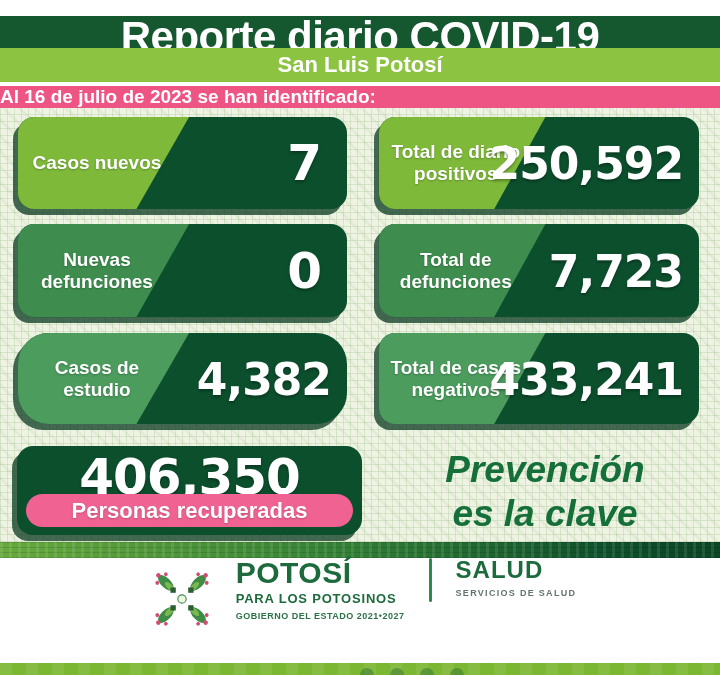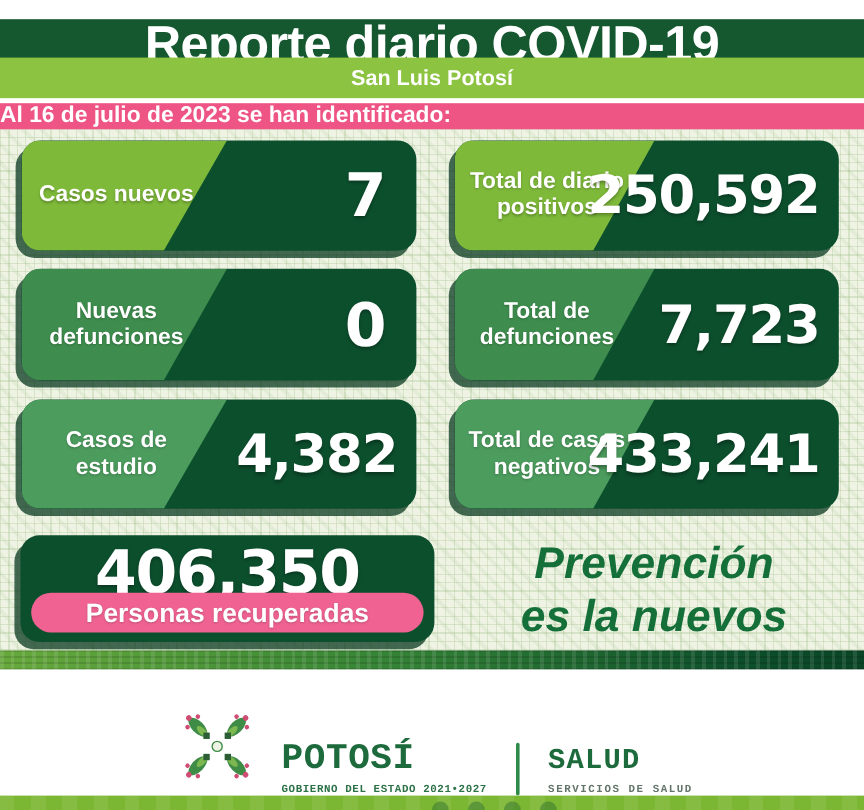--- a/index.html
+++ b/index.html
@@ -12,21 +12,21 @@
   
   .hdr {
     position:absolute; left:0; top:16px; width:720px; height:48px;
     background:#15572f; color:#fff; text-align:center;
     font-size:42px; font-weight:700; letter-spacing:-0.5px; line-height:50px;
   }
   .hdr-inner{ margin-top:-4px; }
   .subband {
     position:absolute; left:0; top:48px; width:720px; height:34px;
     background:#8cc341; color:#fff; text-align:center;
-    font-size:18px; font-weight:700; line-height:34px;
+    font-size:22px; font-weight:700; line-height:34px;
   }
   .gap { position:absolute; left:0; top:82px; width:720px; height:4px; background:#ffffff; }
   .pinkband {
     position:absolute; left:0; top:86px; width:720px; height:22px;
     background:#ee5585; color:#fff; 
     font-size:19px; font-weight:700; line-height:22px;
   }
   
   .pattern {
     position:absolute; left:0; top:108px; width:720px; height:434px;
@@ -56,21 +56,21 @@
     position:absolute; right:16px; top:50%; transform:translateY(-50%);
     color:#fff; font-family:"DejaVu Sans", sans-serif;
     font-size:44px; font-weight:700; letter-spacing:-1px;
     text-shadow:0 2px 3px rgba(0,0,0,.3);
   }
   .card-value.big { font-size:50px; right:26px; }
   .c1l{left:18px;  top:9px;   width:329px; height:92px;}
   .c1r{left:379px; top:9px;   width:320px; height:92px;}
   .c2l{left:18px;  top:116px; width:329px; height:93px;}
   .c2r{left:379px; top:116px; width:320px; height:93px;}
-  .c3l{left:18px;  top:225px; width:329px; height:91px;}
+  .c3l{left:18px;  top:225px; width:329px; height:91px;border-radius:31px;}
   .c3r{left:379px; top:225px; width:320px; height:91px;}
   
   .recovered {
     position:absolute; left:17px; top:338px; width:345px; height:89px;
     background:#0c4f2d; border-radius:16px; overflow:hidden;
     box-shadow:-5px 6px 0 rgba(10,58,32,.75);
   }
   .recovered-value {
     position:absolute; left:0; right:0; top:2px; text-align:center;
     color:#fff; font-family:"DejaVu Sans", sans-serif;
@@ -93,21 +93,21 @@
   .gradband {
     position:absolute; left:0; top:542px; width:720px; height:16px;
     background-image:
       repeating-linear-gradient(90deg, rgba(255,255,255,.10) 0 3px, transparent 3px 9px),
       repeating-linear-gradient(0deg, rgba(0,0,0,.12) 0 1px, transparent 1px 5px),
       linear-gradient(90deg, #67a93c 0%, #358336 45%, #0d4f2b 85%, #0a4526 100%);
   }
   
   .footer {
     position:absolute; left:0; top:558px; width:720px; height:105px;
-    background:#ffffff; display:flex; align-items:flex-end; justify-content:center;font-family:Liberation Mono, monospace;
+    background:#ffffff; display:flex; align-items:flex-start; justify-content:center;
   }
   .brandblock { text-align:left; margin-left:16px; }
   .brand-name { color:#1d6b3c; font-size:30px; font-weight:700; letter-spacing:0.5px; line-height:1; }
   .brand-tagline { color:#1d6b3c; font-size:13px; font-weight:700; letter-spacing:0.8px; margin-top:3px; }
   .brand-subline { color:#2c7247; font-size:9px; font-weight:700; letter-spacing:0.5px; margin-top:5px; }
   .vsep { width:3px; height:44px; background:#2f8a4a; margin:0 24px; border-radius:2px; }
   .agencyblock { text-align:left; }
   .agency-name { color:#1d6b3c; font-size:24px; font-weight:700; letter-spacing:1px; line-height:1; }
   .agency-subline { color:#63756a; font-size:9px; font-weight:700; letter-spacing:1.3px; margin-top:6px; }
   
@@ -171,21 +171,21 @@
       <div class="card-value">433,241</div>
     </div>
 
     <div class="recovered">
       <div class="recovered-value">406,350</div>
       <div class="recovered-pill">Personas recuperadas</div>
     </div>
 
     <div class="slogan">
       <div>Prevención</div>
-      <div>es la nuevos</div>
+      <div>es la clave</div>
     </div>
   </div>
 
   <div class="gradband"></div>
 
   <div class="footer">
 
     <svg class="emblem" width="76" height="82" viewBox="0 0 100 100" aria-hidden="true">
       <g>
         <g transform="rotate(45 50 50)">
@@ -219,20 +219,21 @@
           <circle cx="42" cy="12" r="2.5" fill="#cf4d72"></circle>
           <circle cx="58" cy="12" r="2.5" fill="#cf4d72"></circle>
           <rect x="46.5" y="30" width="7" height="7" fill="#2b5e34" transform="rotate(45 50 33.5)"></rect>
         </g>
         <circle cx="50" cy="50" r="5.5" fill="#eef3e4" stroke="#3e8c46" stroke-width="1.5"></circle>
       </g>
     </svg>
 
     <div class="brandblock">
       <div class="brand-name">POTOSÍ</div>
+      <div class="brand-tagline">PARA LOS POTOSINOS</div>
       <div class="brand-subline">GOBIERNO DEL ESTADO 2021•2027</div>
     </div>
 
     <div class="vsep"></div>
 
     <div class="agencyblock">
       <div class="agency-name">SALUD</div>
       <div class="agency-subline">SERVICIOS DE SALUD</div>
     </div>
   </div>

